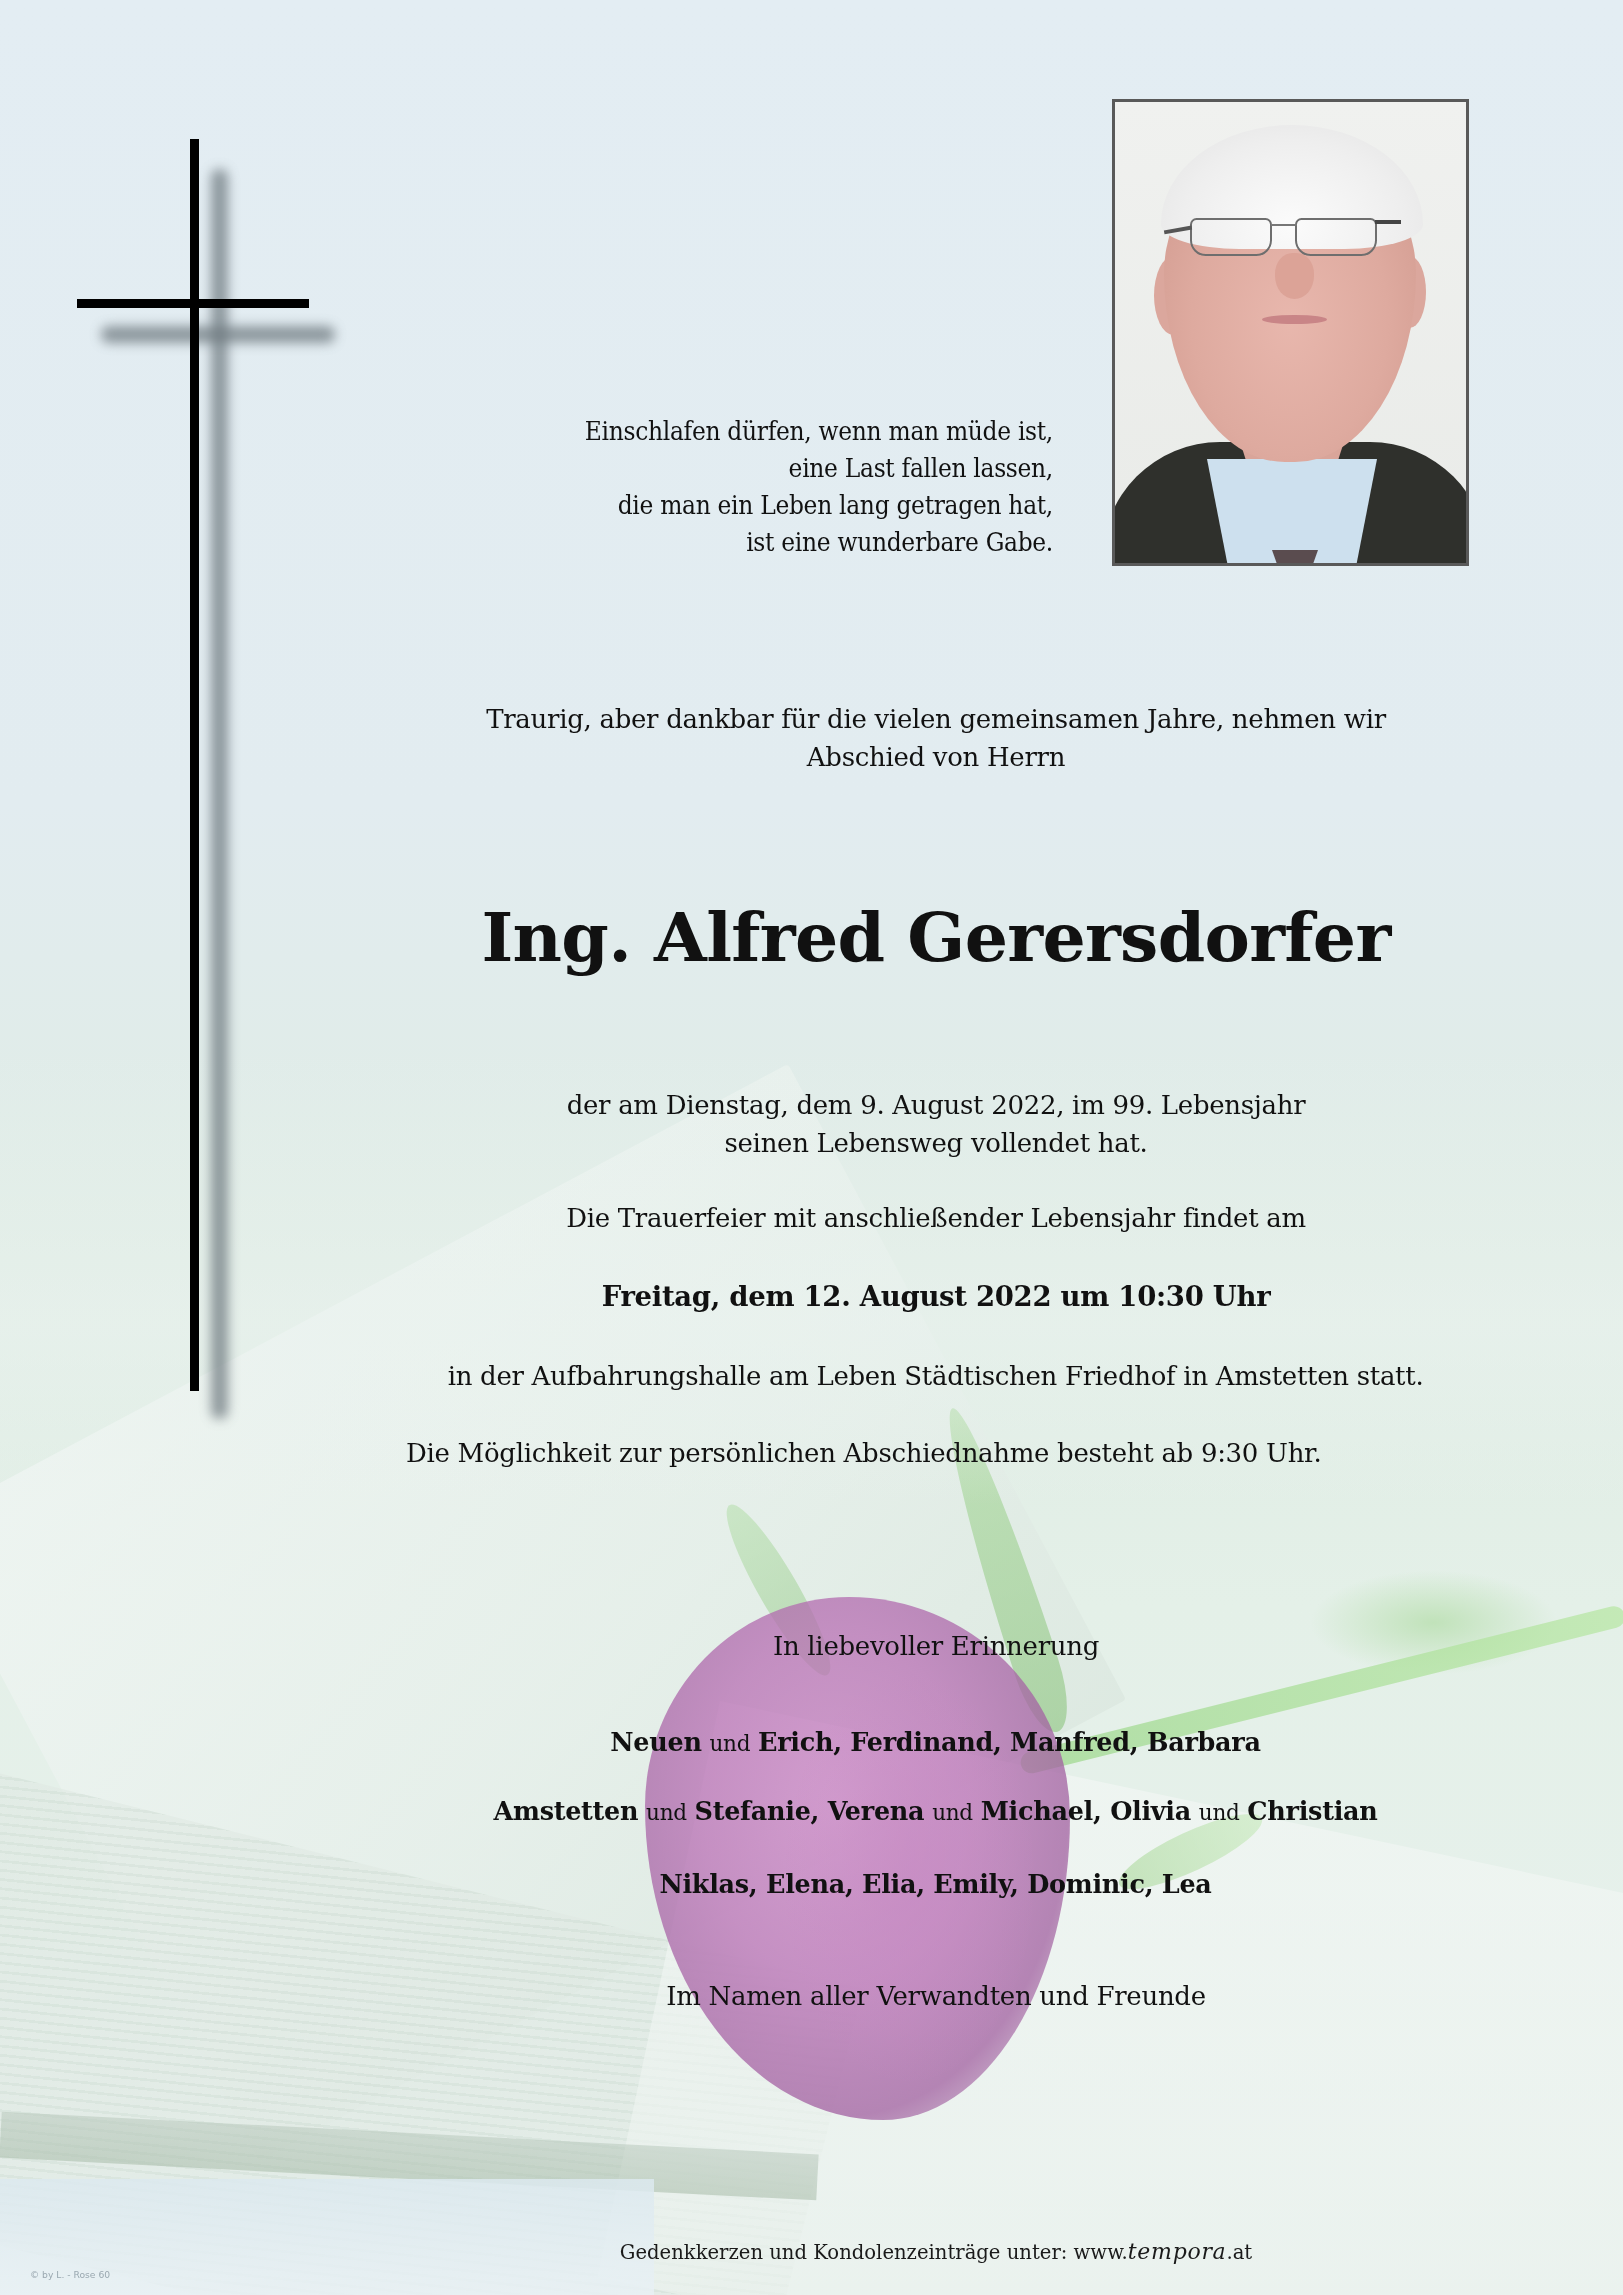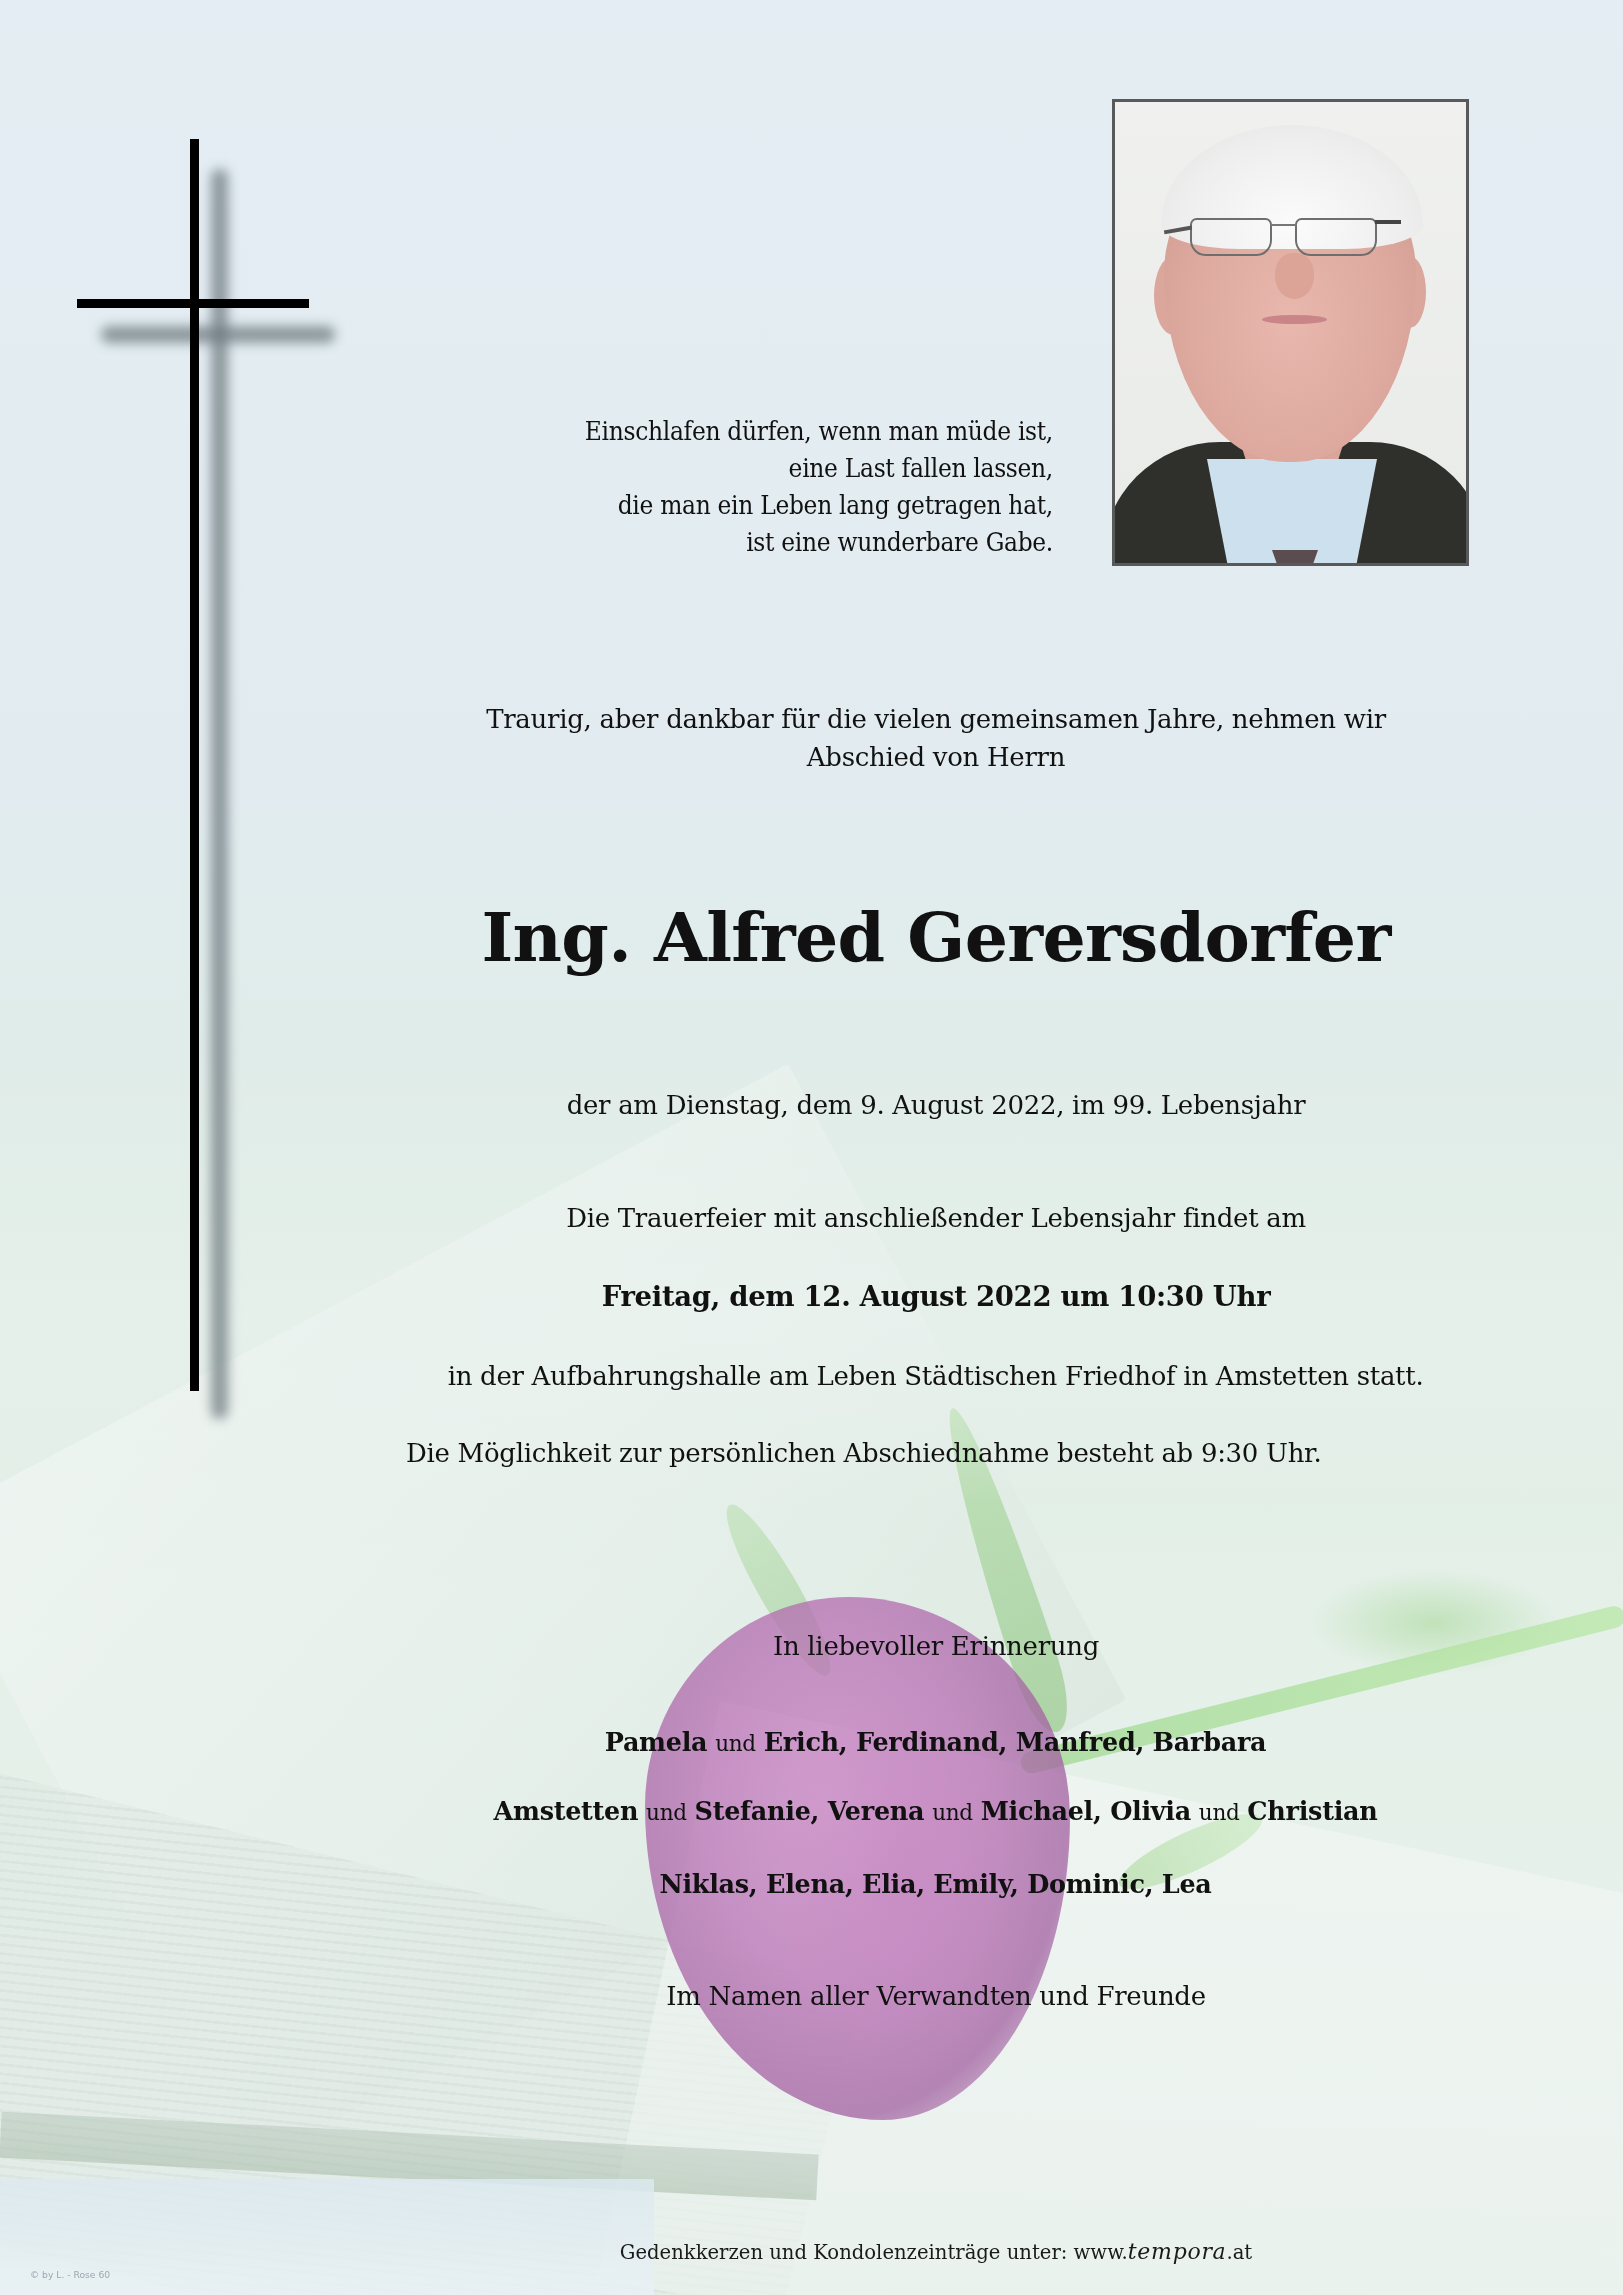--- a/index.html
+++ b/index.html
@@ -239,31 +239,32 @@
 
 <div class="text intro">
   <div>Traurig, aber dankbar für die vielen gemeinsamen Jahre, nehmen wir</div>
   <div>Abschied von Herrn</div>
 </div>
 
 <div class="text name">Ing. Alfred Gerersdorfer</div>
 
 <div class="text death">
   <div>der am Dienstag, dem 9. August 2022, im 99. Lebensjahr</div>
+  <div>seinen Lebensweg vollendet hat.</div>
 </div>
 
 <div class="text ceremony-intro">Die Trauerfeier mit anschließender Lebensjahr findet am</div>
 <div class="text ceremony-date">Freitag, dem 12. August 2022 um 10:30 Uhr</div>
 <div class="text ceremony-place">in der Aufbahrungshalle am Leben Städtischen Friedhof in Amstetten statt.</div>
 <div class="text viewing">Die Möglichkeit zur persönlichen Abschiednahme besteht ab 9:30 Uhr.</div>
 
 <div class="text memory">In liebevoller Erinnerung</div>
 
 <div class="text family family-1">
-  <span class="nm">Pamela</span>
+  <span class="nm">Neuen</span>
   <span class="und">und</span>
   <span class="nm">Erich, Ferdinand, Manfred, Barbara</span>
 </div>
 
 <div class="text family family-2">
   <span class="nm">Amstetten</span>
   <span class="und">und</span>
   <span class="nm">Stefanie, Verena</span>
   <span class="und">und</span>
   <span class="nm">Michael, Olivia</span>

